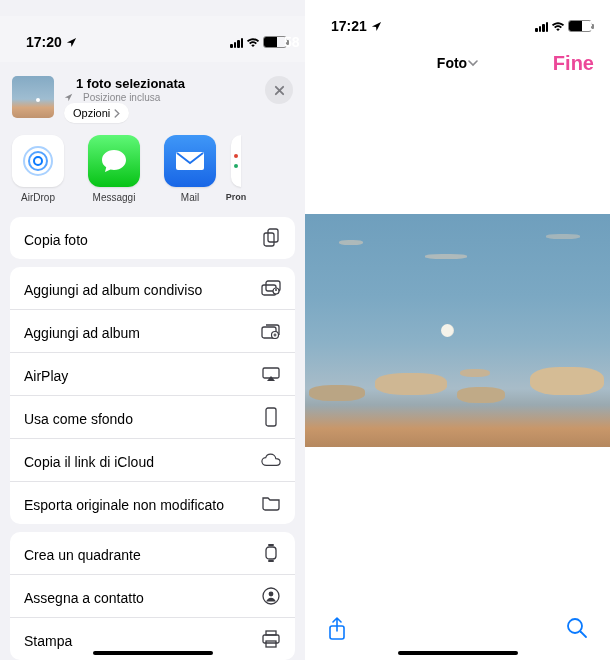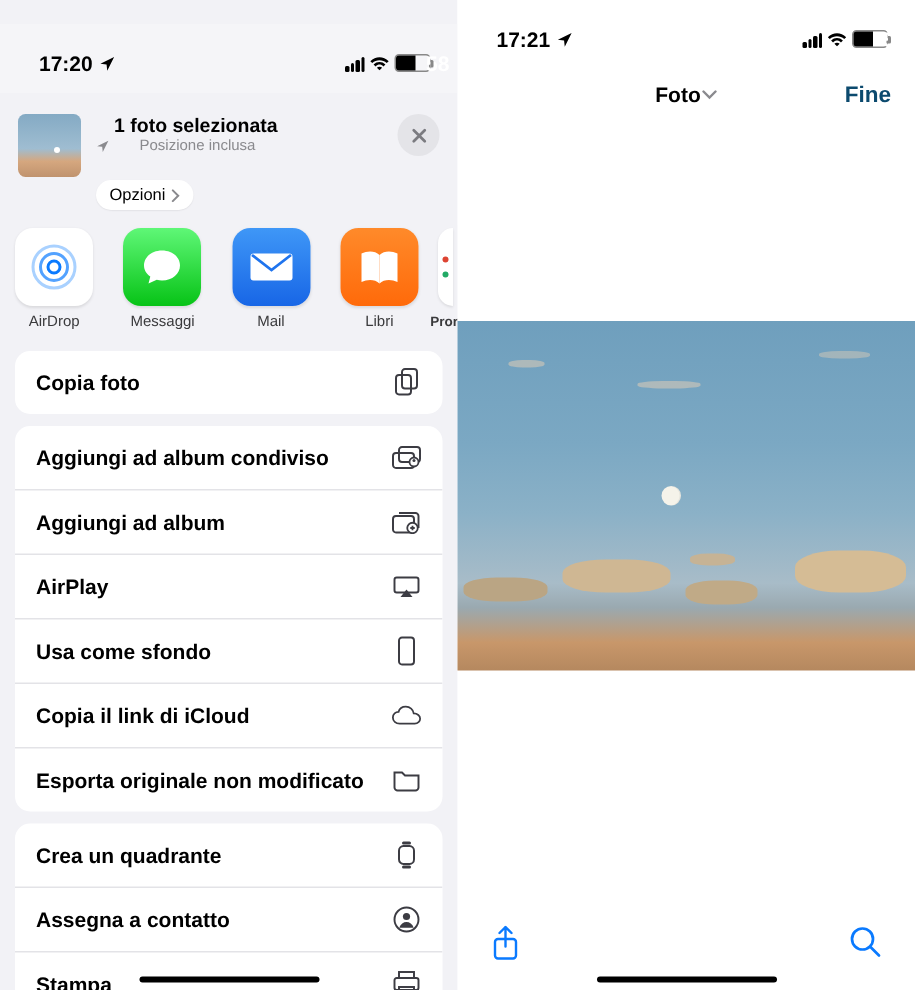--- a/index.html
+++ b/index.html
@@ -57,23 +57,23 @@
   .sheet-header {
     display:flex; align-items:flex-start; gap:10px; padding:14px 12px 10px 12px;
   }
   .thumb {
     width:42px; height:42px; border-radius:5px; overflow:hidden; position:relative;
     background: linear-gradient(to bottom, #84aac4 0%, #9fbdd1 55%, #d5a77f 75%, #c0936e 100%);
   }
   .thumb::after{content:''; position:absolute; top:22px; left:24px; width:4px; height:4px; background:#fff; border-radius:50%;}
   .header-text { flex:1; }
   .header-title { font-size:13px; font-weight:600; color:#000;margin-left:12px; }
-  .header-sub { font-size:10px; color:#8a8a8e; display:flex; align-items:center; gap:20px; margin-top:1px;}
+  .header-sub { font-size:10px; color:#8a8a8e; display:flex; align-items:center; gap:10px; margin-top:1px;}
   .options-pill {
-    display:inline-flex; align-items:center; gap:4px; margin-top:17px;
+    display:inline-flex; align-items:center; gap:4px; margin-top:0;
     background:#fff; border-radius:14px; padding:4px 9px;
     font-size:11px; color:#000; box-shadow:0 0.5px 1px rgba(0,0,0,0.08);
   }
   .close-btn {
     width:28px; height:28px; border-radius:50%; background:#e4e4e8;
     display:flex; align-items:center; justify-content:center;
   }
   .close-btn svg{ width:11px; height:11px; }
 
   .icon-row {
@@ -87,41 +87,40 @@
   .ico-airdrop{ background:#fff; }
   .ico-messaggi{ background:linear-gradient(#5ff777,#07c316); }
   .ico-mail{ background:linear-gradient(#3f97f7,#1866e6); }
   .ico-libri{ background:linear-gradient(#ff8a2a,#ff6a0a); }
 
   .action-group {
     margin:8px 10px; background:#fff; border-radius:10px; overflow:hidden;
   }
   .action-group.first { margin-top:8px; }
   .action-item {
-    display:flex; align-items:center; justify-content:space-between;
+    display:flex; align-items:flex-end; justify-content:space-between;
     padding:11px 14px; font-size:14px; color:#000;
     border-top:0.5px solid #e3e3e7;
-    font-weight:bold;
   }
   .action-item:first-child { border-top:none; }
   .action-right-icon { width:20px; height:20px; display:flex; align-items:center; justify-content:center; color:#3c3c43;}
 
   .home-indicator {
     position:absolute; bottom:5px; left:50%; transform:translateX(-50%);
     width:120px; height:4px; background:#000; border-radius:3px;
   }
 
   
   .nav-right {
     display:flex; justify-content:space-between; align-items:center;
     padding:4px 16px 8px 16px; height:38px;
   }
   .nav-spacer{ width:50px; }
   .nav-title { display:flex; align-items:center; gap:1px; font-size:14px; font-weight:600; color:#000;}
-  .nav-done { font-size:15px; font-weight:600; color:#0c4a6e; text-align:right; width:50px;}
+  .nav-done { font-size:20px; font-weight:600; color:#ec4899; text-align:right; width:50px;}
   .photo-view {
     margin-top:130px; width:305px; height:233px; position:relative; overflow:hidden;
     background: linear-gradient(to bottom, #6f9fbd 0%, #7ba8c3 35%, #8bb1c7 55%, #a8bcc8 75%, #9aa9b0 82%, #c8976a 92%, #b5885f 100%);
   }
   .moon{ position:absolute; left:136px; top:110px; width:13px; height:13px; background:#f5f3ea; border-radius:50%; box-shadow:-1px 0 0 rgba(0,0,0,0.05) inset;}
   .cloud{ position:absolute; background:#cbb89a; border-radius:40%; filter:blur(0.3px);}
   .c1{ bottom:46px; left:4px; width:56px; height:16px; background:#baa584;}
   .c2{ bottom:52px; left:70px; width:72px; height:22px; background:#cfb793;}
   .c3{ bottom:44px; left:152px; width:48px; height:16px; background:#c0aa87;}
   .c4{ bottom:52px; right:6px; width:74px; height:28px; background:#d5bc95;}
@@ -212,29 +211,20 @@
       </div>
       <div class="app-chip">
         <div class="app-icon ico-mail">
           <svg width="32" height="24" viewBox="0 0 32 24">
               <rect x="2" y="3" width="28" height="18" rx="2" fill="#fff"></rect>
               <path d="M3 4 L16 14 L29 4" stroke="#1f74ee" stroke-width="1.8" fill="none"></path>
             </svg>
         </div>
         <span class="app-label">Mail</span>
       </div>
-      <div class="app-chip">
-        <div class="app-icon ico-libri">
-          <svg width="32" height="26" viewBox="0 0 32 26">
-              <path d="M4 4 C8 2 13 2 16 5 L16 24 C13 21 8 21 4 23 Z" fill="#fff"></path>
-              <path d="M28 4 C24 2 19 2 16 5 L16 24 C19 21 24 21 28 23 Z" fill="#fff"></path>
-            </svg>
-        </div>
-        <span class="app-label">Libri</span>
-      </div>
       <div class="app-chip partial">
         <div class="app-icon" style="background:#fff;width:10px;border-radius:12px 0 0 12px;">
           <svg width="8" height="30" viewBox="0 0 8 30">
               <circle cx="4" cy="10" r="2" fill="#d43"></circle>
               <circle cx="4" cy="20" r="2" fill="#2a6"></circle>
             </svg>
         </div>
         <span class="app-label" style="font-size:9px;">Pron</span>
       </div>
     </div>

